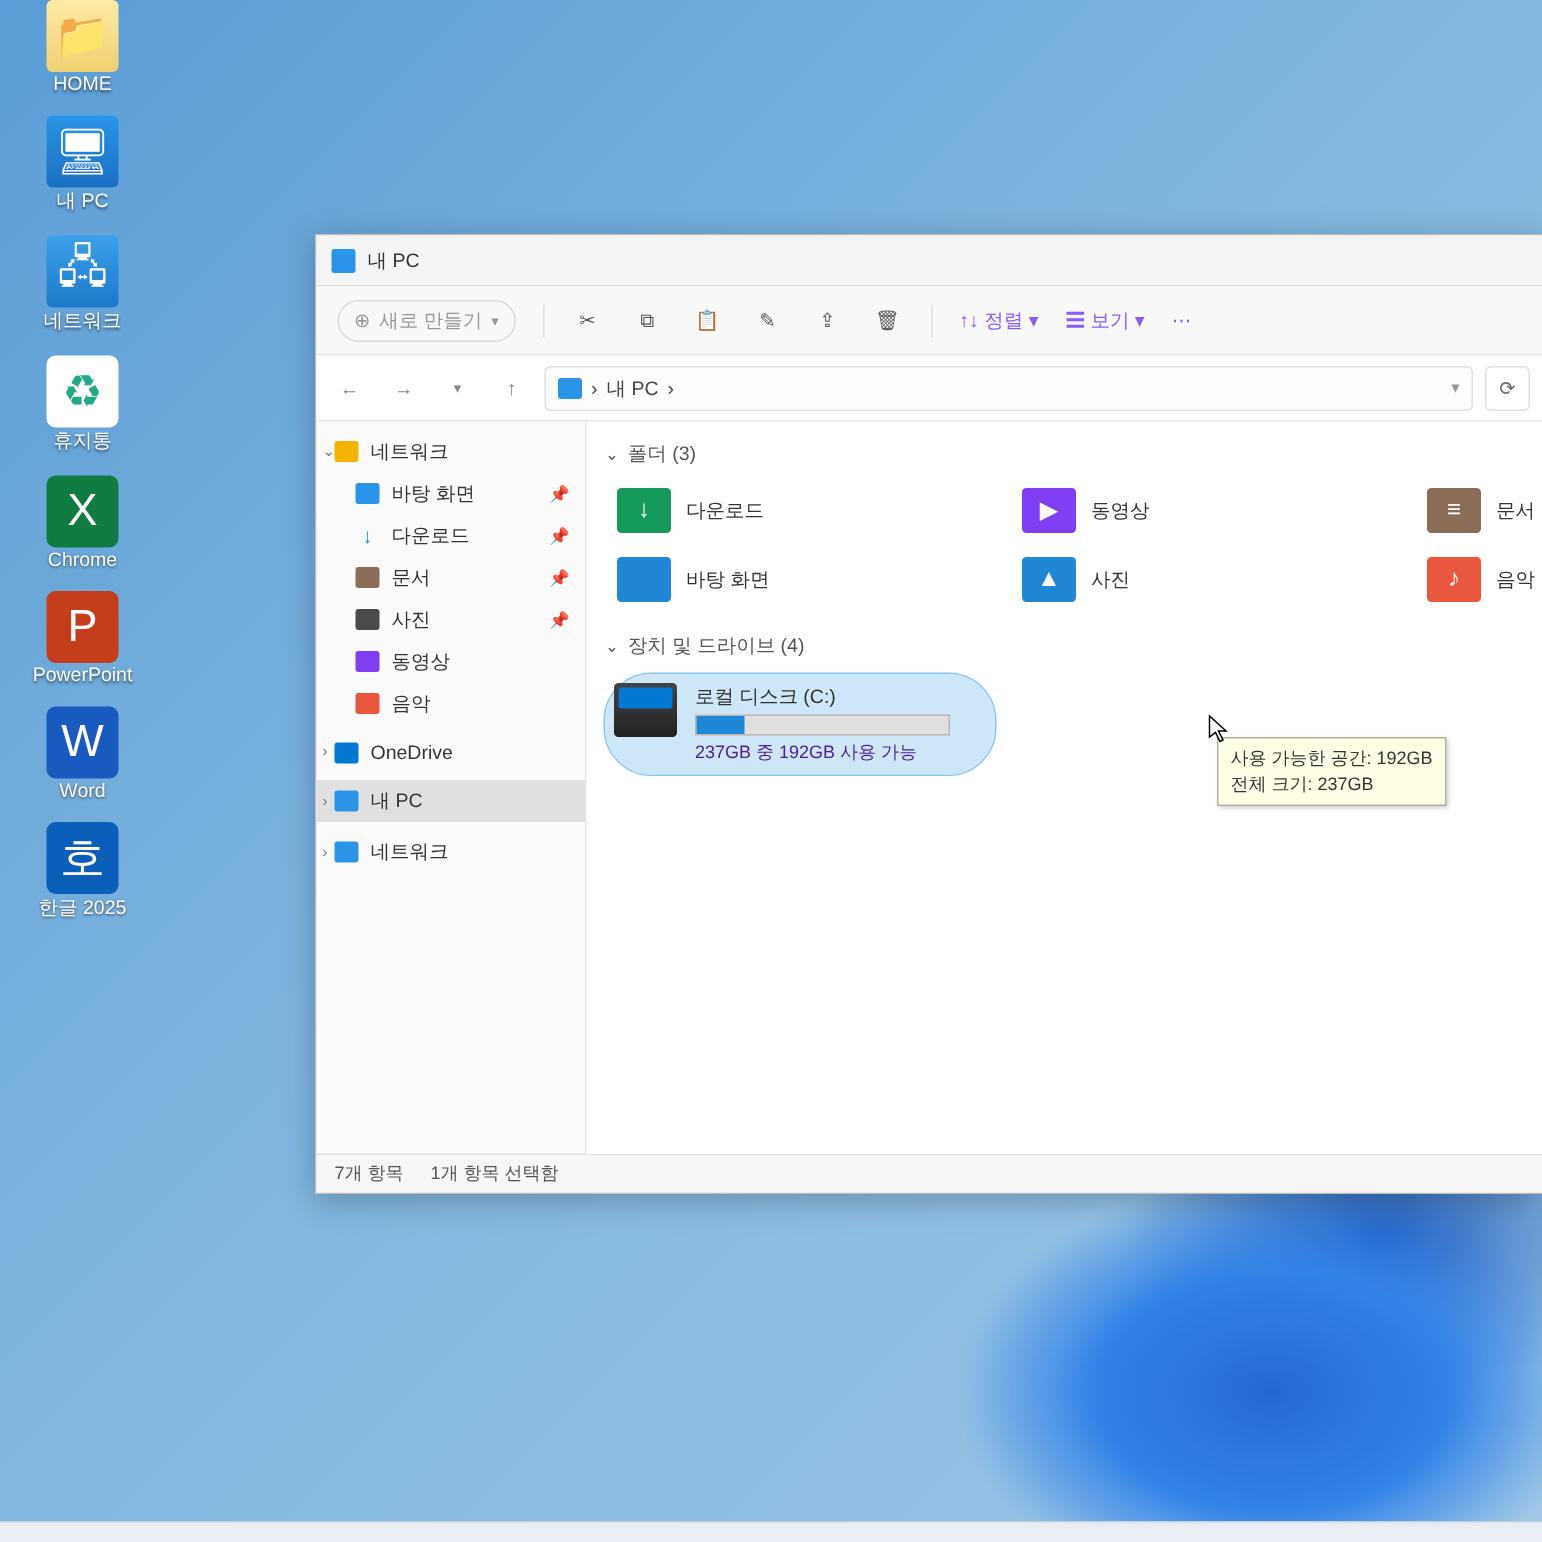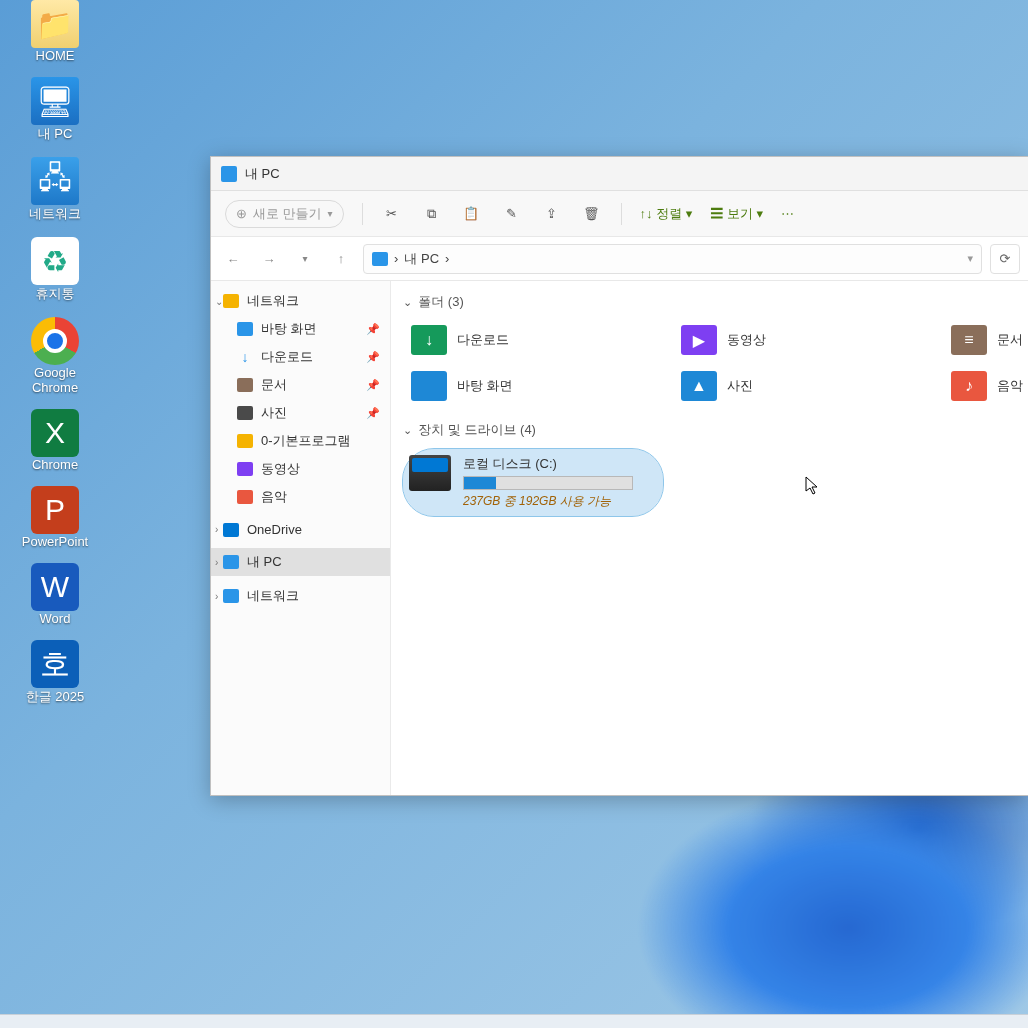--- a/index.html
+++ b/index.html
@@ -35,21 +35,21 @@
 .ic-hwp   { background:#0b5fb8; border-radius:6px; color:#fff; }
 
 
 .window { position:absolute; top:156px; left:210px; right:0; height:640px; background:#f8f8f8; border:1px solid #c0c0c0; border-right:none; box-shadow:0 4px 20px rgba(0,0,0,.25); display:flex; flex-direction:column; }
 .titlebar { height:34px; display:flex; align-items:center; padding:0 10px; color:#333; font-size:13px; background:#f4f4f4; border-bottom:1px solid #e0e0e0; }
 .titlebar .tbicon { width:16px; height:16px; background:#2a95e8; margin-right:8px; border-radius:2px; }
 .toolbar { height:46px; display:flex; align-items:center; gap:18px; padding:0 14px; color:#555; font-size:13px; background:#f8f8f8; border-bottom:1px solid #e8e8e8; }
 .toolbar .pill { display:flex; align-items:center; gap:6px; padding:4px 10px; border:1px solid #dadada; border-radius:14px; color:#999; }
 .toolbar .tbtn { width:22px; height:22px; display:flex; align-items:center; justify-content:center; color:#555; cursor:pointer; }
 .toolbar .divider { width:1px; height:22px; background:#ddd; }
-.toolbar .txt { color:#4d7c0f;text-align:center; }
+.toolbar .txt { color:#8b5cf6;text-align:center; }
 .toolbar .dots { letter-spacing:2px; }
 
 .addr { height:44px; display:flex; align-items:center; padding:0 8px; gap:8px; background:#fff; border-bottom:1px solid #e8e8e8; font-size:13px; color:#444; }
 .addr .nav { width:28px; height:28px; display:flex; align-items:center; justify-content:center; color:#888; cursor:pointer; }
 .addr .crumbs { flex:1; display:flex; align-items:center; gap:6px; border:1px solid #e0e0e0; height:30px; border-radius:4px; padding:0 8px; background:#fdfdfd; }
 .addr .crumbs .picon { width:16px; height:14px; background:#2a95e8; border-radius:2px; }
 .addr .refresh { width:30px; height:30px; display:flex; align-items:center; justify-content:center; color:#666; border:1px solid #e0e0e0; border-radius:4px; cursor:pointer; }
 .addr .dropdown { color:#999; font-size:11px; }
 
 .body { flex:1; display:flex; overflow:hidden; }
@@ -78,21 +78,21 @@
 .f-dl{background:#159a5b;} .f-desk{background:#1e88d6;} .f-vid{background:#7e3ff2;}
 .f-pic{background:#1e88d6;} .f-doc{background:#8a6e5a;} .f-music{background:#e9573f;}
 
 .drive { display:flex; align-items:flex-start; gap:12px; padding:6px; width:260px; cursor:pointer;}
 .drive.selected { background:#cfe6f7; outline:1px solid #8ec6ea;border-radius:31px; }
 .drive .dicon2 { width:42px; height:36px; background:linear-gradient(#444,#222); border-radius:3px; position:relative;}
 .drive .dicon2::before{content:"";position:absolute;top:3px;left:3px;right:3px;height:14px;background:#0078d4;border-radius:2px;}
 .drive .dinfo { flex:1; }
 .drive .bar { width:170px; height:14px; background:#e0e0e0; border:1px solid #b8b8b8; margin:3px 0;}
 .drive .bar .fill { height:100%; background:#1e88d6; }
-.drive .sub { font-size:12px; color:#a16207;font-style:italic;}
+.drive .sub { font-size:12px; color:#4c1d95;}
 
 .tooltip { position:absolute; background:#ffffe8; border:1px solid #b0b0a0; padding:5px 8px; font-size:12px; color:#333; box-shadow:1px 1px 3px rgba(0,0,0,.2); white-space:nowrap; }
 
 .status { height:26px; border-top:1px solid #e0e0e0; background:#f6f6f6; display:flex; align-items:center; padding:0 12px; gap:18px; font-size:12px; color:#555; }
 
 .taskbar { position:absolute; left:0; right:0; bottom:0; height:14px; background:#e8eef4; border-top:1px solid #c8d0d8; }
 
 .cursor { position:absolute; width:16px; height:20px; pointer-events:none; }
 .cursor svg { width:100%; height:100%; }
 </style>
@@ -110,24 +110,20 @@
       <div class="glyph ic-pc">🖥</div>
       <div class="lbl">내 PC</div>
     </div>
     <div class="dicon">
       <div class="glyph ic-net">🖧</div>
       <div class="lbl">네트워크</div>
     </div>
     <div class="dicon">
       <div class="glyph ic-bin">♻</div>
       <div class="lbl">휴지통</div>
-    </div>
-    <div class="dicon">
-      <div class="glyph ic-chrome"></div>
-      <div class="lbl">Google Chrome</div>
     </div>
     <div class="dicon">
       <div class="glyph ic-excel">X</div>
       <div class="lbl">Chrome</div>
     </div>
     <div class="dicon">
       <div class="glyph ic-ppt">P</div>
       <div class="lbl">PowerPoint</div>
     </div>
     <div class="dicon">
@@ -204,24 +200,20 @@
               <div class="sicon s-doc"></div>
               <span>문서</span>
               <span class="pin">📌</span>
             </div>
             <div class="sitem">
               <div class="sicon s-pic"></div>
               <span>사진</span>
               <span class="pin">📌</span>
             </div>
             <div class="sitem">
-              <div class="sicon s-prog"></div>
-              <span>0-기본프로그램</span>
-            </div>
-            <div class="sitem">
               <div class="sicon s-vid"></div>
               <span>동영상</span>
             </div>
             <div class="sitem">
               <div class="sicon s-music"></div>
               <span>음악</span>
             </div>
           </div>
       </div>
       <div class="sgroup">
@@ -287,24 +279,32 @@
         <div class="dicon2"></div>
         <div class="dinfo">
           <div>로컬 디스크 (C:)</div>
           <div class="bar">
               <div class="fill" id="drive-fill" style="width: 19%;"></div>
             </div>
           <div class="sub">237GB 중 192GB 사용 가능</div>
         </div>
       </div>
 
+      <div class="tooltip" style="left:420px; top:210px;">
+        <div>사용 가능한 공간: 192GB</div>
+        <div>전체 크기: 237GB</div>
+      </div>
 
       <div class="cursor" style="left:414px; top:195px;">
         <svg viewBox="0 0 16 20">
             <path d="M1 1 L1 15 L5 12 L8 18 L10 17 L7 11 L12 11 Z" fill="#fff" stroke="#000" stroke-width="1"></path>
           </svg>
       </div>
     </div>
   </div>
 
+  <div class="status">
+    <span>7개 항목</span>
+    <span>1개 항목 선택함</span>
+  </div>
 </div>
 
 <div class="taskbar"></div>
 
 </body></html>

